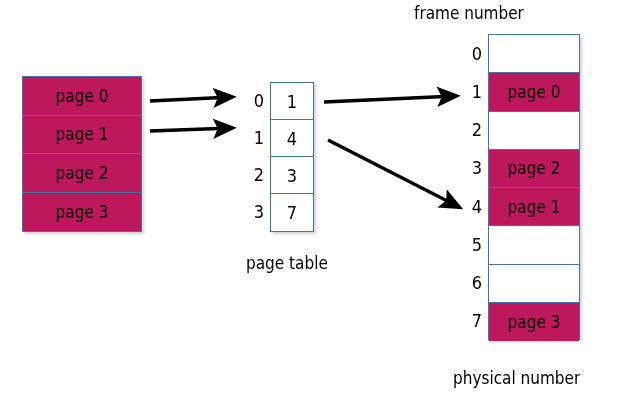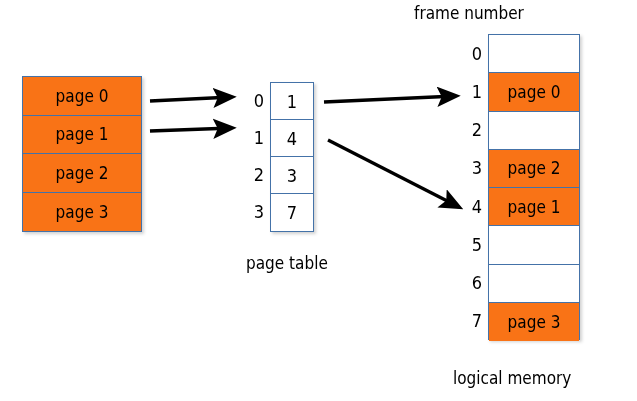--- a/index.html
+++ b/index.html
@@ -35,21 +35,21 @@
     border-bottom:1px solid #4472a8;
     display:flex;
     align-items:center;
     justify-content:center;
     font-family:"DejaVu Sans Condensed","DejaVu Sans","Liberation Sans",sans-serif;
     font-size:17px;
     color:#000000;
     white-space:nowrap;
   }
   .memrow:last-child{border-bottom:none;}
-  .memrow.filled{background:#f97316;}
+  .memrow.filled{background:#be185d;}
   .memrow.empty{background:#ffffff;}
 
   
   #logical-memory{left:22px;top:76px;width:120px;height:156px;}
   #logical-memory .memrow{height:38.5px;}
 
   
   #page-table{left:270px;top:82px;width:44px;height:150px;}
   #page-table .memrow{height:37px;font-size:18px;}
 
@@ -89,21 +89,21 @@
 </head>
 <body>
 
 <div id="diagram">
 
   <div class="lbl" id="caption-frame-number">frame number</div>
 
 
   <div class="lbl" id="caption-page-table">page table</div>
 
-  <div class="lbl" id="caption-physical-memory">logical memory</div>
+  <div class="lbl" id="caption-physical-memory">physical number</div>
 
   <div class="memblock" id="logical-memory">
     <div class="memrow filled">page 0</div>
     <div class="memrow filled">page 1</div>
     <div class="memrow filled">page 2</div>
     <div class="memrow filled">page 3</div>
   </div>
 
   <div id="page-table-index">
     <div class="idx">0</div>

